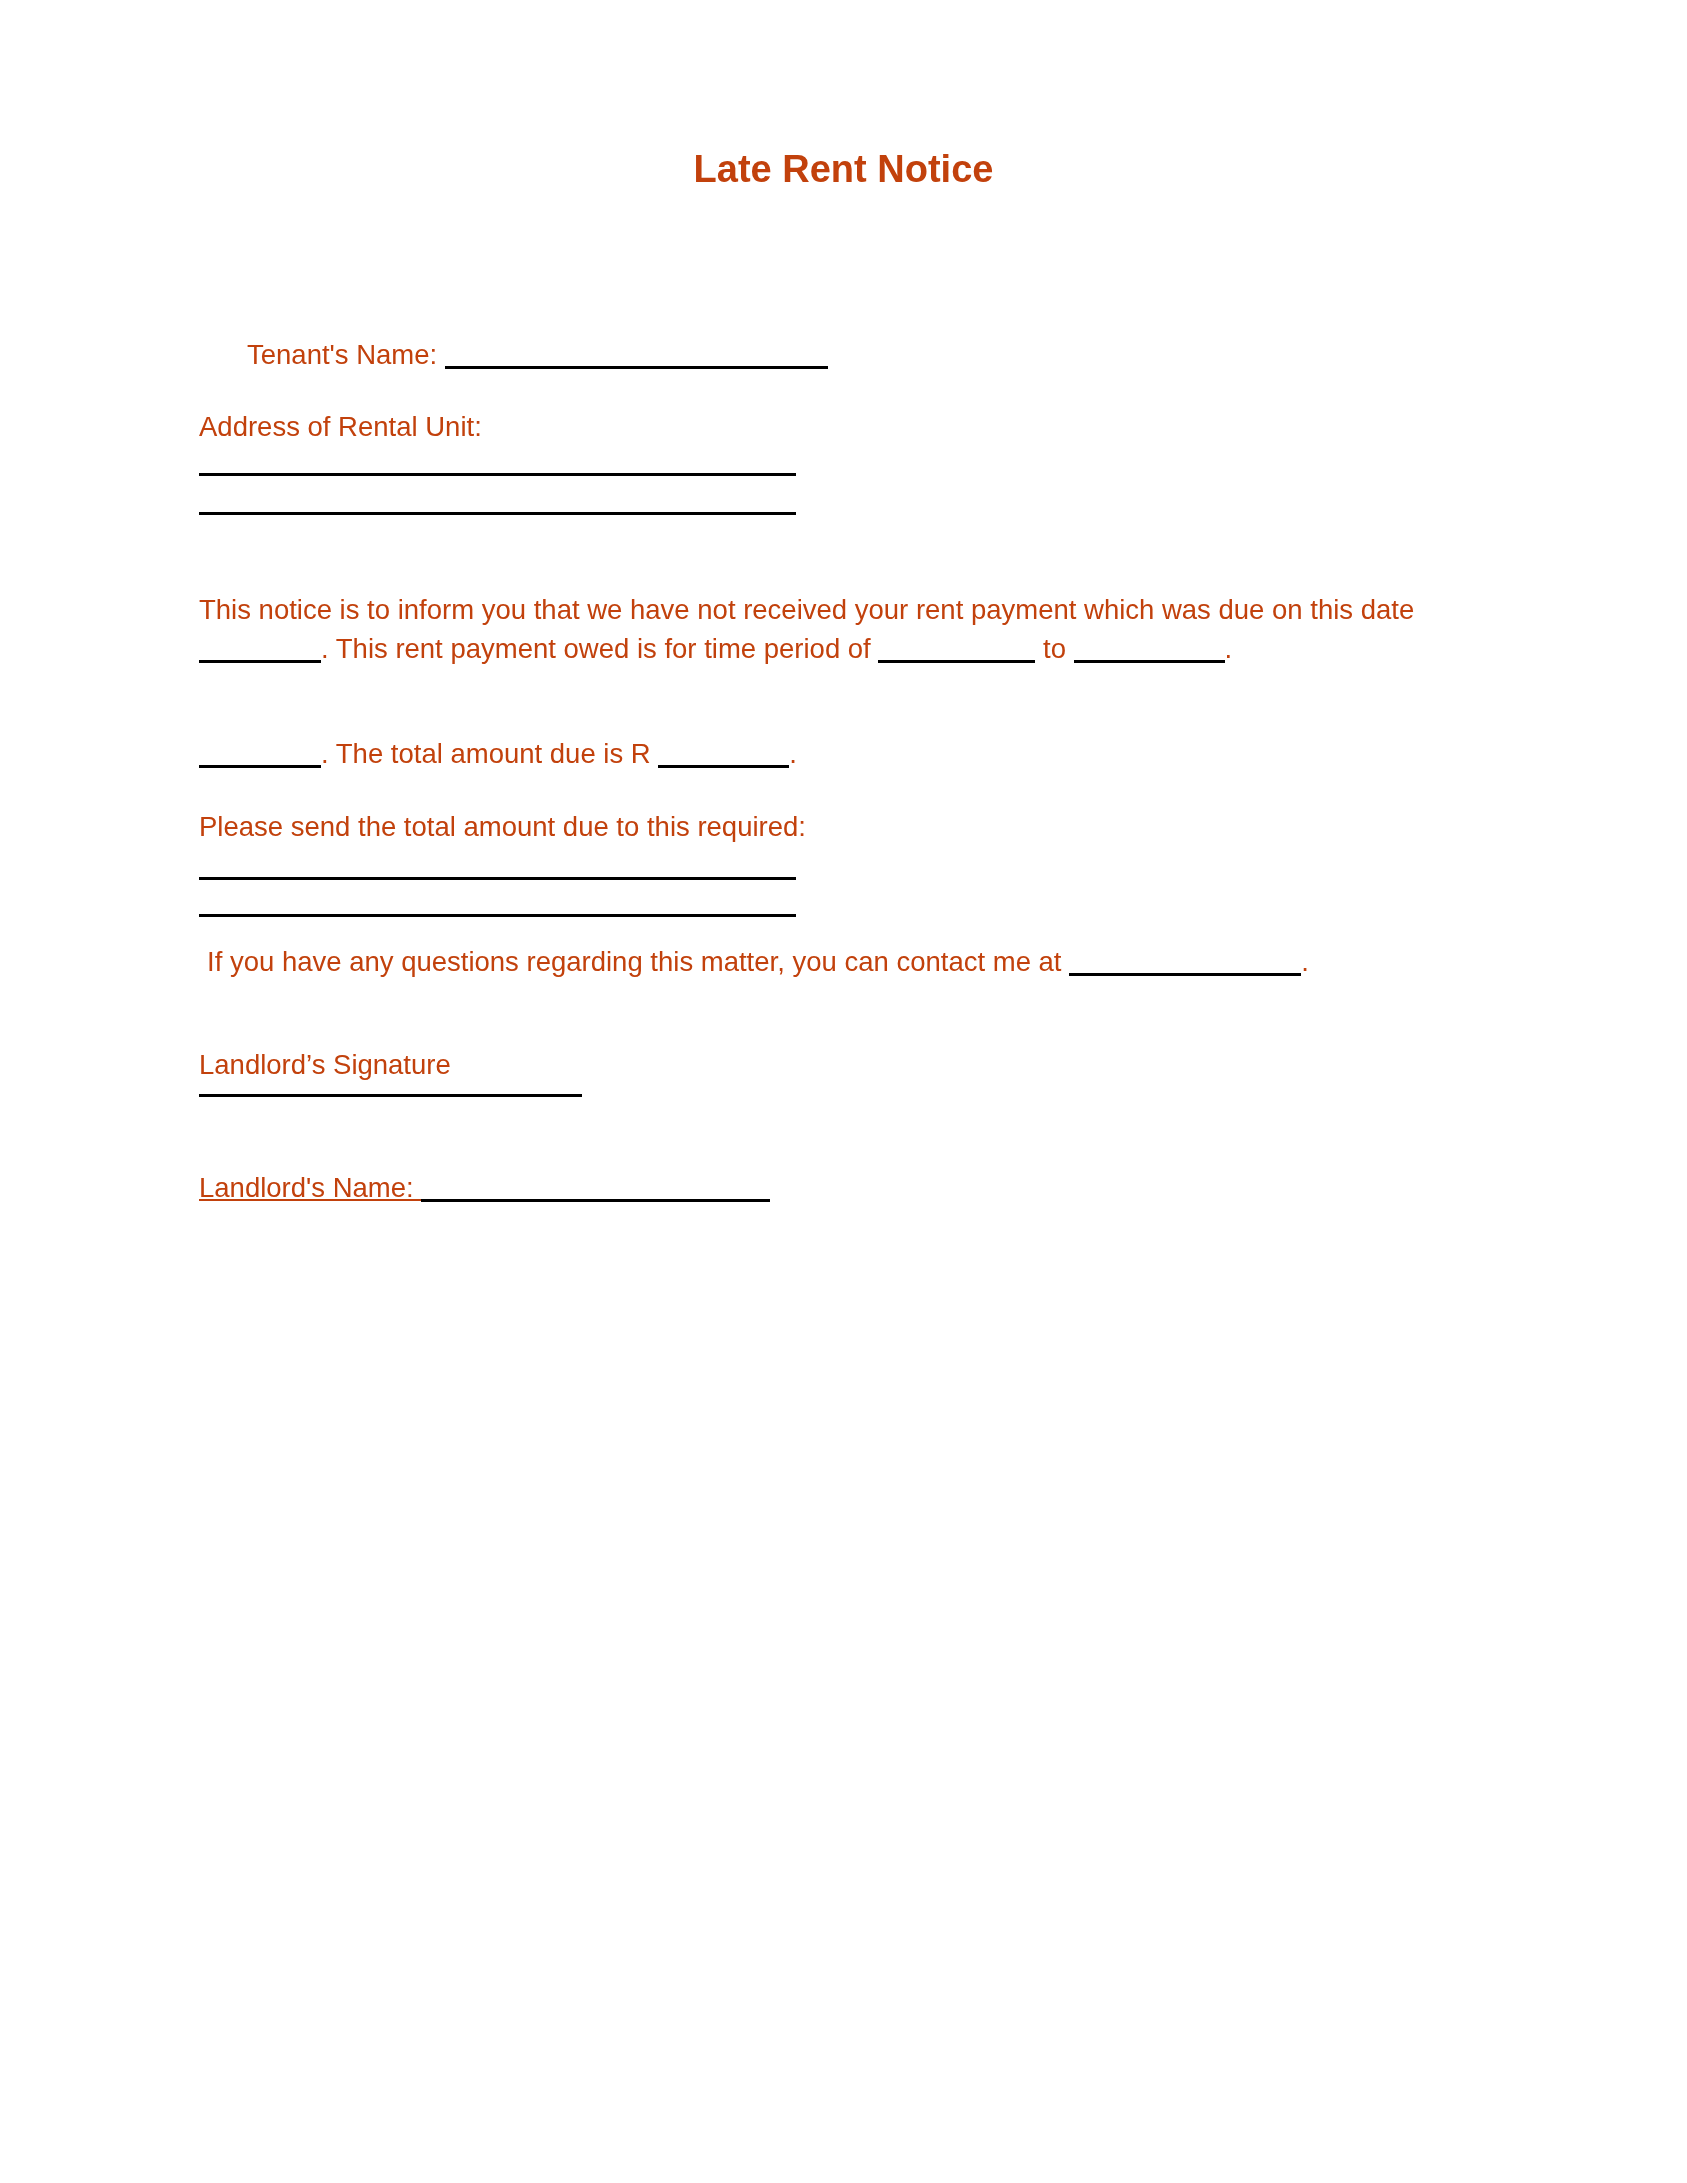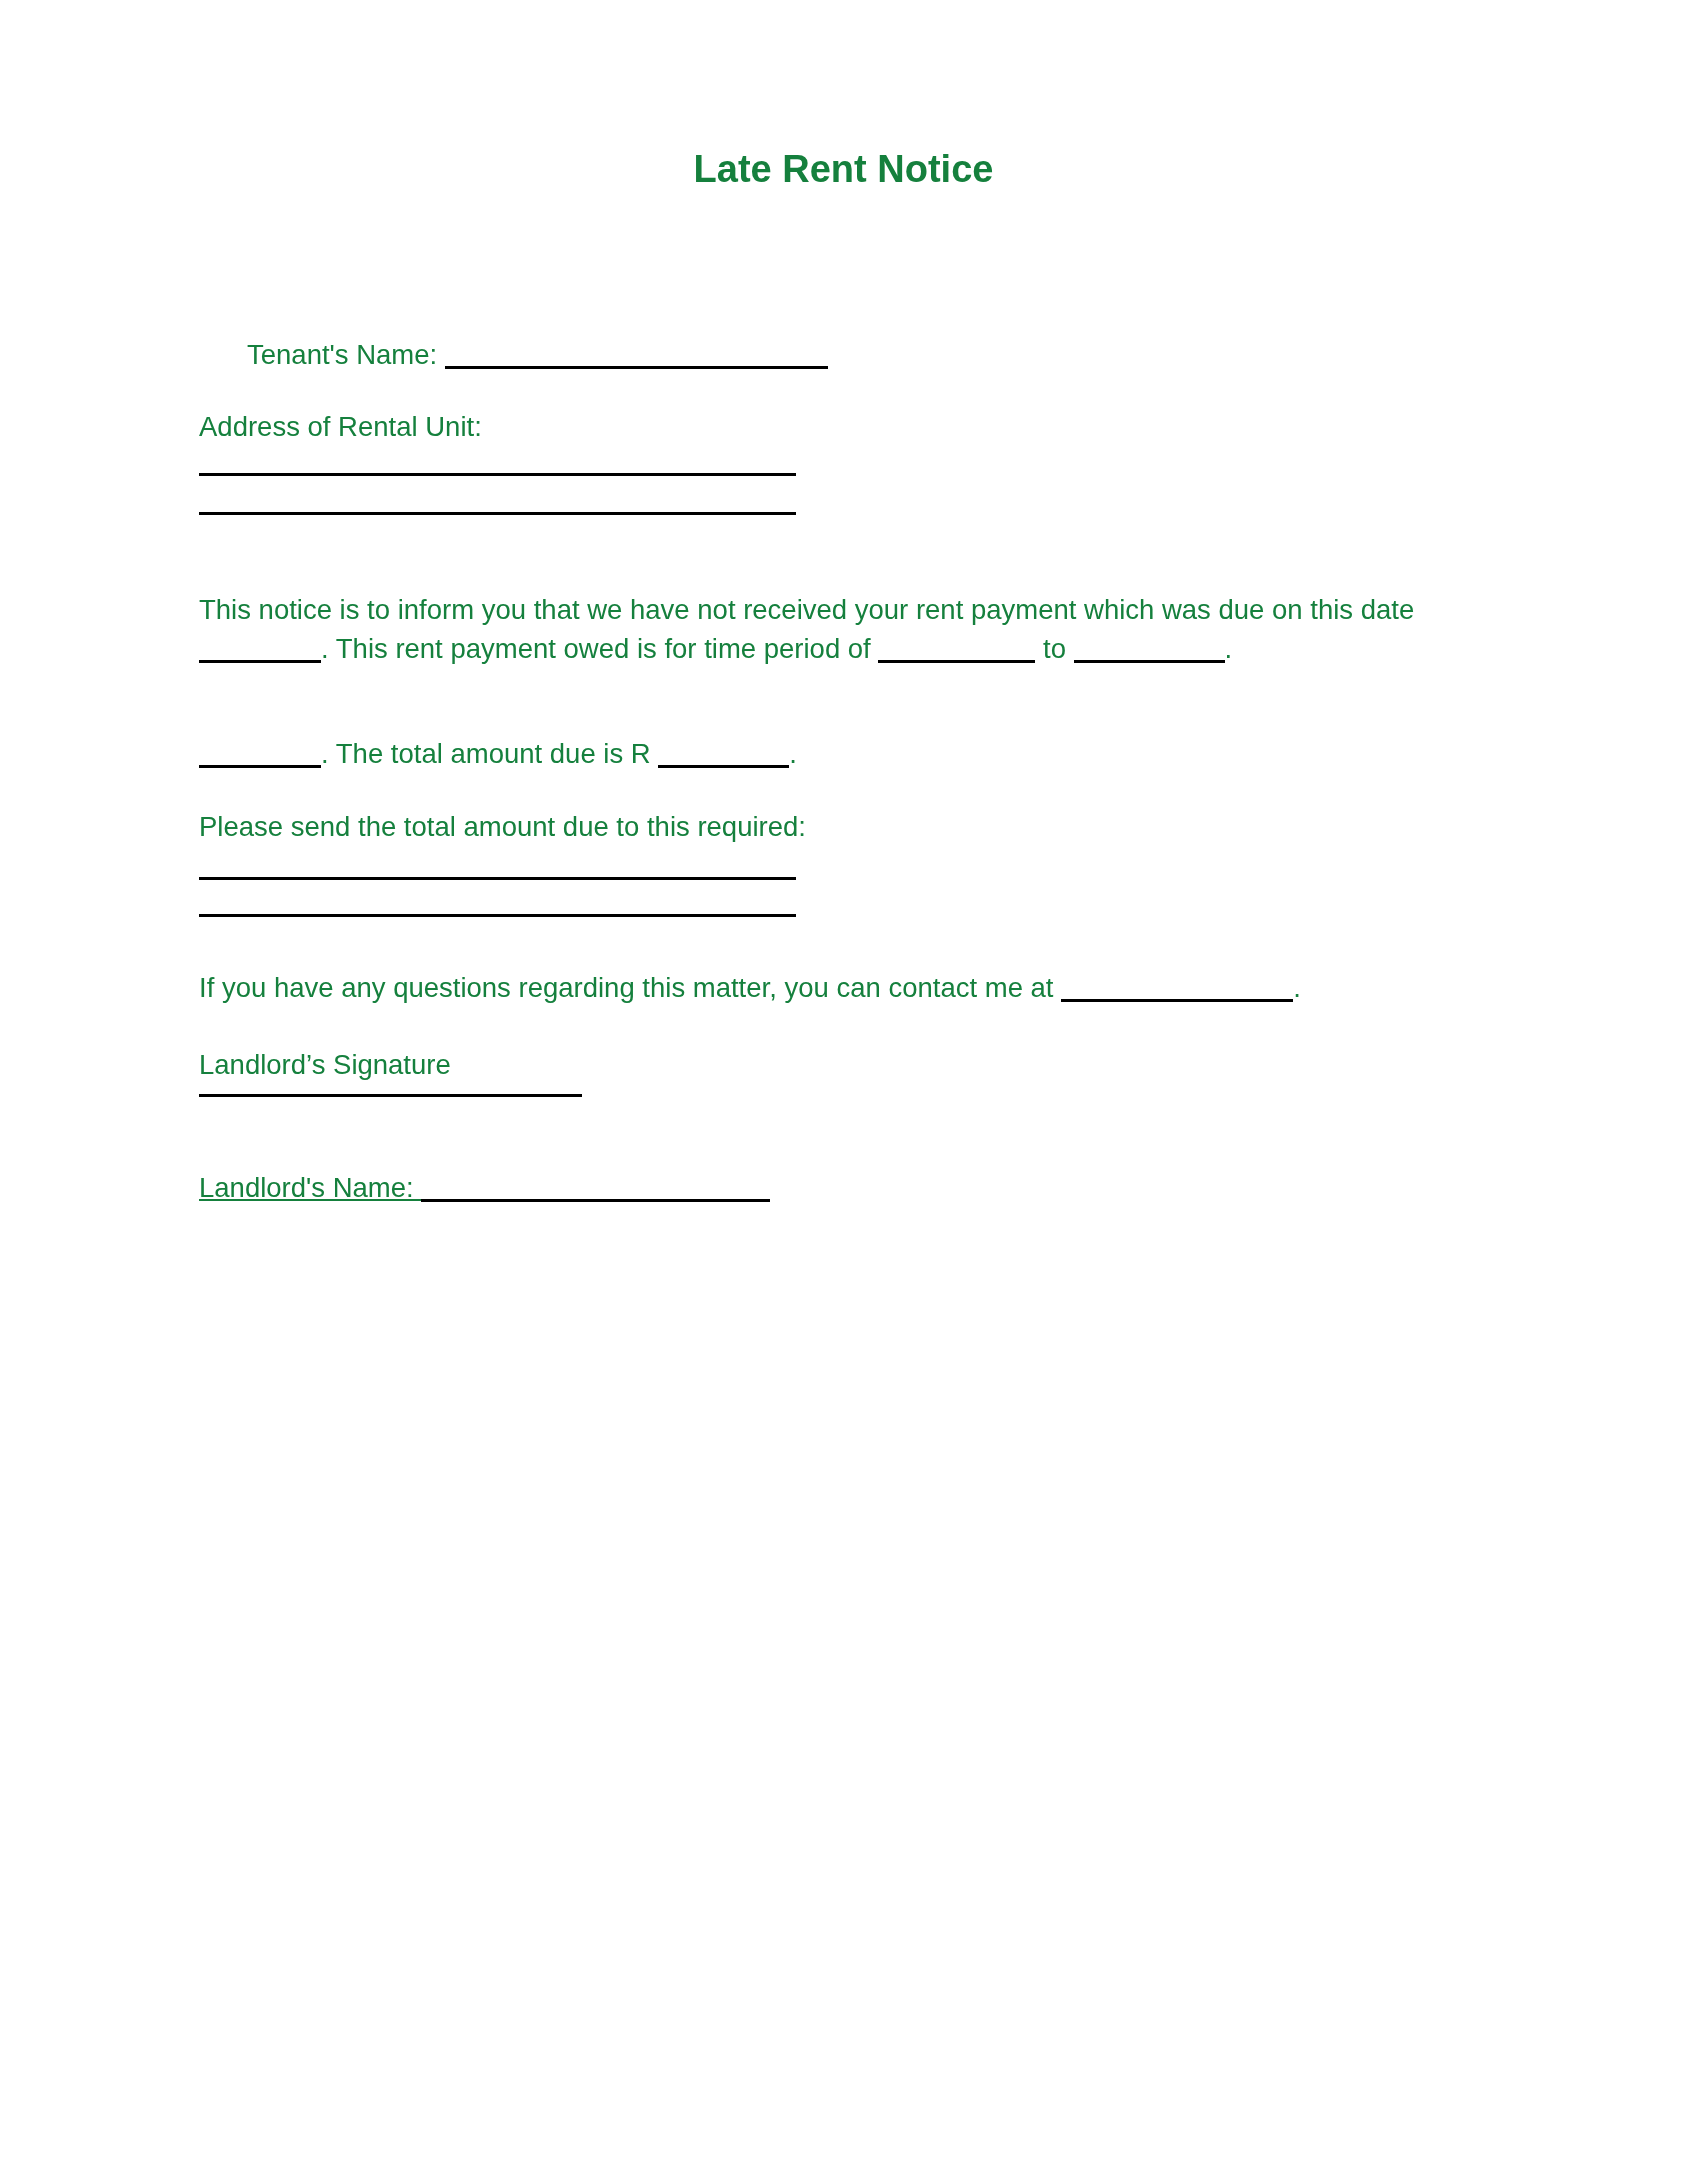--- a/index.html
+++ b/index.html
@@ -5,21 +5,21 @@
   html, body {
     margin: 0;
     padding: 0;
     background: #ffffff;
   }
   .page {
     position: relative;
     width: 1687px;
     height: 1617px;
     background: #ffffff;
-    color: #15803d;
+    color: #c2410c;
     font-family: "Liberation Sans", sans-serif;
     font-size: 27.5px;
     line-height: 39px;
   }
   .doc-title {
     position: absolute;
     top: 147px;
     left: 0;
     width: 100%;
     text-align: center;
@@ -50,21 +50,21 @@
   .r-addr-label  { top: 407px; }
   .rule-addr1    { top: 473px;  width: 597px; }
   .rule-addr2    { top: 512px;  width: 597px; }
   .r-p1l1        { top: 590px; }
   .r-p1l2        { top: 629px; }
   .r-p2l1        { top: 693px; }
   .r-p2l2        { top: 734px; }
   .r-send-label  { top: 807px; }
   .rule-send1    { top: 877px; width: 597px; }
   .rule-send2    { top: 914px; width: 597px; }
-  .r-contact     { top: 968px; }
+  .r-contact     { top: 942px; margin-left: 8px; }
   .rule-sig      { top: 1094px; width: 383px; }
   .r-sig-label   { top: 1045px; }
   .r-name        { top: 1168px; text-decoration: underline; }
   
   .w-date    { width: 332px; }
   .w-tenant  { width: 383px; }
   .w-p1a     { width: 122px; }
   .w-p1b     { width: 157px; }
   .w-p1c     { width: 151px; }
   .w-p2a     { width: 122px; }

